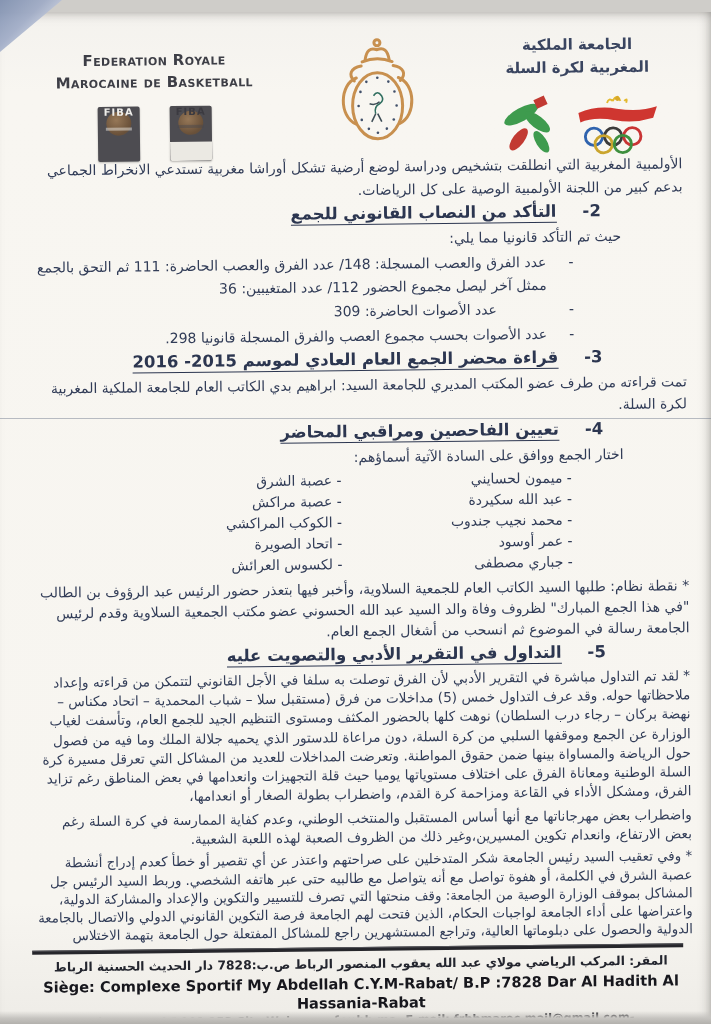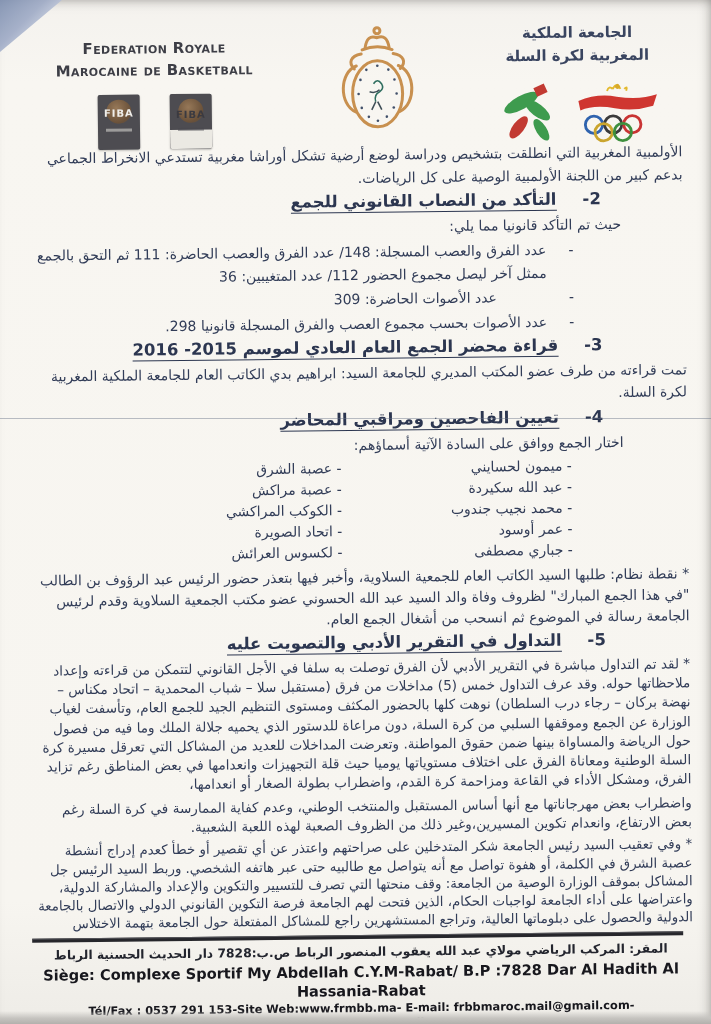--- a/index.html
+++ b/index.html
@@ -5,37 +5,38 @@
   * { margin:0; padding:0; box-sizing:border-box; }
   html,body { width:711px; }
   body { font-family:"DejaVu Sans", sans-serif; background:#b9b7b3; }
 
   .stage { position:relative; width:711px; height:1024px; overflow:hidden; background:#cfcdc9; }
   .page {
     position:absolute; inset:0;
     background:linear-gradient(180deg,#f4f2ee 0%, #f8f6f1 8%, #f7f5f0 88%, #eeece7 100%);
     box-shadow: inset -7px 0 12px -7px rgba(110,108,104,.65), inset 0 9px 12px -9px rgba(110,108,104,.55);
     overflow:hidden;
+    margin-top:12px;
   }
   .corner-fold { position:absolute; top:0; left:0; width:62px; height:52px; z-index:6;
     background:linear-gradient(135deg,#7f90b0 0%,#9fabc6 40%,#dfe3ee 78%, rgba(248,246,241,0) 100%);
     clip-path:polygon(0 0,100% 0,0 100%); opacity:.92; }
   .artifact { position:absolute; left:0; right:0; top:418px; height:1px; background:rgba(105,115,135,.45); z-index:5; }
   .bottom-strip { position:absolute; left:0; right:0; bottom:0; height:13px; z-index:6;
     background:linear-gradient(180deg, rgba(196,194,190,0) 0%, #c6c4c0 55%, #b2b0ac 100%); }
 
   .tilt { transform:rotate(-0.65deg); transform-origin:50% 38%; padding:10px 16px 0 14px; }
 
   
   header { display:flex; justify-content:space-between; align-items:flex-start; padding:8px 10px 0 18px; height:132px; }
   .hdr-left { width:252px; text-align:center; padding-top:18px; }
   .fr-title { font-variant:small-caps; font-weight:700; font-size:15px; letter-spacing:.4px; color:#3d3e46; line-height:1.45; }
   .fiba-row { display:flex; gap:30px; justify-content:center; margin-top:12px; }
   .fiba { width:42px; height:55px; background:#4d4c51; border-radius:2px; position:relative;
-    display:flex; flex-direction:column; justify-content:center; align-items:center; overflow:hidden;
+    display:flex; flex-direction:column; justify-content:flex-start; align-items:center; overflow:hidden;
     box-shadow:0 1px 2px rgba(0,0,0,.25); }
   .fiba::before { content:""; position:absolute; top:5px; left:50%; transform:translateX(-50%);
     width:25px; height:24px; border-radius:50%;
     background:radial-gradient(circle at 40% 35%, #9a7a58, #6b5138 68%, #4d4c51 100%); opacity:.95; }
   .fiba .t { position:relative; z-index:2; font-weight:700; font-size:10px; letter-spacing:1px; color:#efeeea; margin-bottom:10px; }
   .fiba .sub { position:relative; z-index:2; width:26px; height:3px; background:rgba(235,233,228,.5); margin-bottom:4px; }
   .fiba.alt::after { content:""; position:absolute; bottom:0; left:0; right:0; height:19px; background:#ebe9e3; z-index:1; }
   .fiba.alt .t { color:#3b3a40; margin-bottom:8px; }
   .fiba.alt .sub { background:rgba(70,70,78,.45); margin-bottom:3px; }
 

